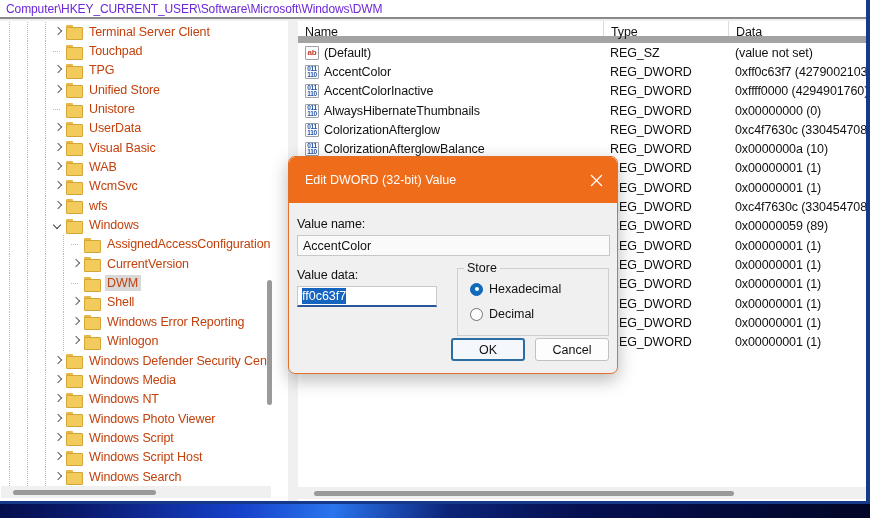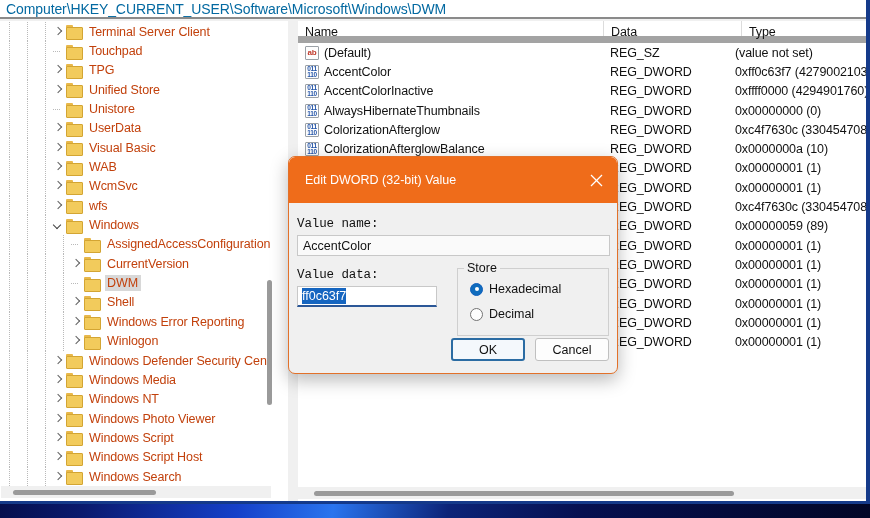--- a/index.html
+++ b/index.html
@@ -28,21 +28,21 @@
   
   #address-bar {
     position: absolute; left: 0; top: 0;
     width: 866px; height: 19px;
     background: #ffffff;
     border-bottom: 2px solid #8a8a8a;
     display: flex; align-items: center;
     padding-left: 6px;
   }
   #address-text {
-    font-size: 14px; color: #0369a1; white-space: nowrap;
+    font-size: 12px; color: #6d28d9; white-space: nowrap;
     letter-spacing: -0.1px;
   }
 
   
   #split {
     position: absolute; left: 0; top: 21px;
     width: 866px; height: 483px;
     display: flex;
   }
 
@@ -252,21 +252,20 @@
   }
   #dlg-close svg { display:block; }
   #dlg-body {
     padding: 14px 8px 0 8px;
     position: relative; height: 172px;
   }
   .dlg-label {
     font-size: 12.5px; color: #111;
     margin-bottom: 4px;
     letter-spacing: -0.1px;
-    font-family: Liberation Mono, monospace;
   }
   #value-name-input {
     width: 313px; height: 21px;
     background: #fafafa;
     border: 1px solid #c8c8c8;
     font-size: 12.5px; color: #111;
     padding: 0 5px; line-height: 19px;
     outline: none;
     font-family: "Liberation Sans", sans-serif;
   }
@@ -629,22 +628,22 @@
         <div id="tree-hscroll-thumb"></div>
       </div>
     </div>
 
     <div id="splitter"></div>
 
     <div id="list-pane">
 
       <div id="list-header">
         <div class="hdr-cell col-name">Name</div>
+        <div class="hdr-cell col-type">Type</div>
         <div class="hdr-cell col-data">Data</div>
-        <div class="hdr-cell col-type">Type</div>
       </div>
 
       <div id="list-body">
           <div class="list-row">
             <div class="cell-name">
               <span class="vicon sz">ab</span>
               <span>(Default)</span>
             </div>
             <div class="cell-type">REG_SZ</div>
             <div class="cell-data">(value not set)</div>

